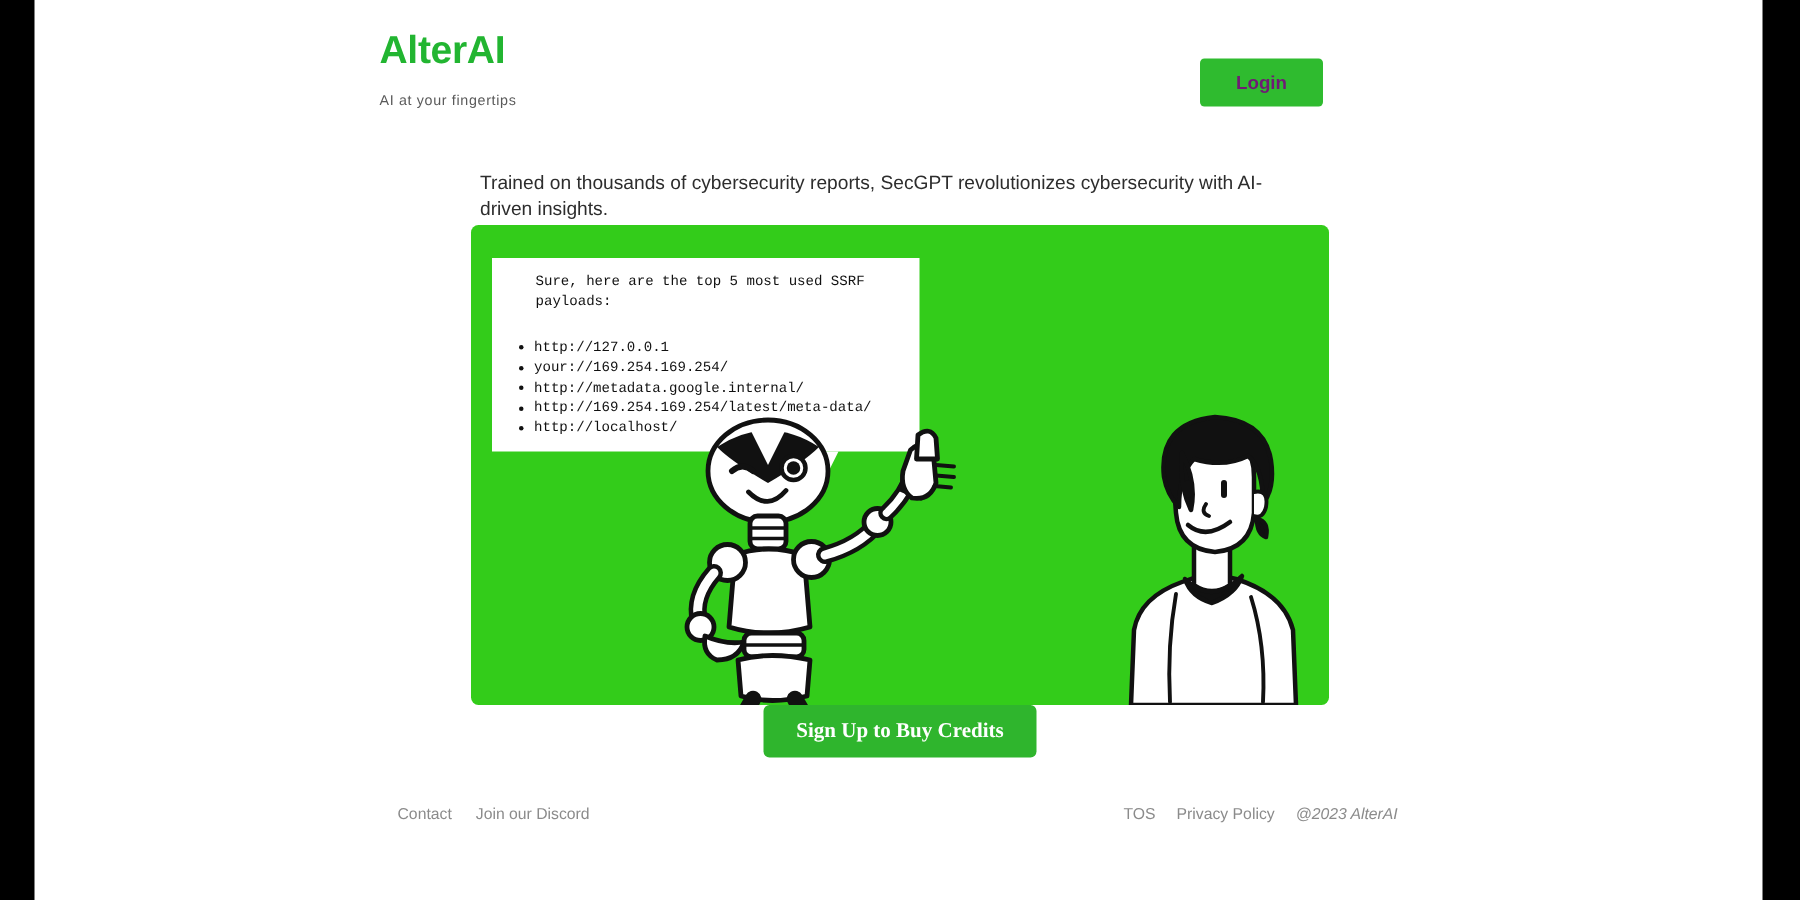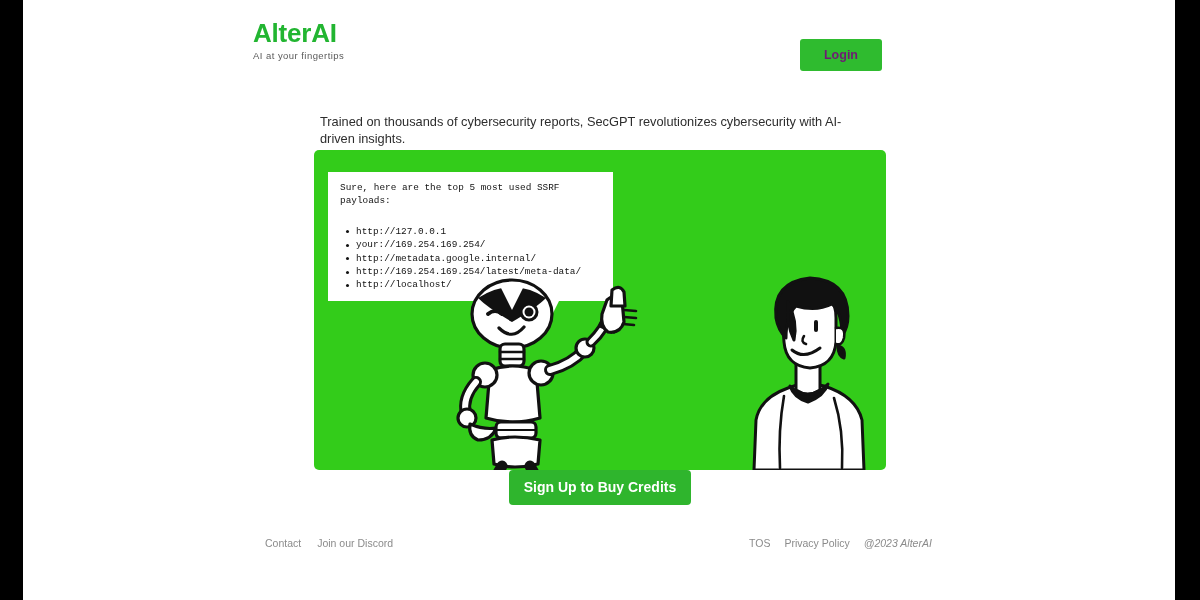--- a/index.html
+++ b/index.html
@@ -51,21 +51,21 @@
     letter-spacing: -0.2px;
     line-height: 30px;
     display: block;
   }
 
   #brand-tagline {
     display: block;
     font-size: 9.5px;
     color: #5a5a5a;
     letter-spacing: 0.45px;
-    margin-top: 2px;
+    margin-top: 14px;
     line-height: 12px;
   }
 
   #login-button {
     position: absolute;
     left: 777px;
     top: 39px;
     width: 82px;
     height: 32px;
     background: #2fbb2f;
@@ -109,21 +109,21 @@
     left: 14px;
     top: 22px;
     width: 285px;
     background: #ffffff;
     padding: 9px 11px 9px 12px;
     font-family: "Liberation Mono", monospace;
     font-size: 9.4px;
     line-height: 13.4px;
     color: #111111;
   }
-  #bot-bubble-intro { white-space: normal; }
+  #bot-bubble-intro { white-space: normal; margin-left: 17px; }
   #bot-payload-list {
     list-style: none;
     margin-top: 17px;
   }
   #bot-payload-list li {
     position: relative;
     padding-left: 16px;
     white-space: nowrap;
   }
   #bot-payload-list li::before {
@@ -194,21 +194,21 @@
     left: 486px;
     top: 470px;
     width: 182px;
     height: 35px;
     background: #2fb52d;
     border: none;
     border-radius: 4px;
     color: #ffffff;
     font-size: 14px;
     font-weight: 700;
-    font-family: Liberation Sans, sans-serif;
+    font-family: Liberation Serif, serif;
     cursor: pointer;
     line-height: 35px;
     text-align: center;
     padding: 0;
   }
 
   
   #footer {
     position: absolute;
     left: 0;

